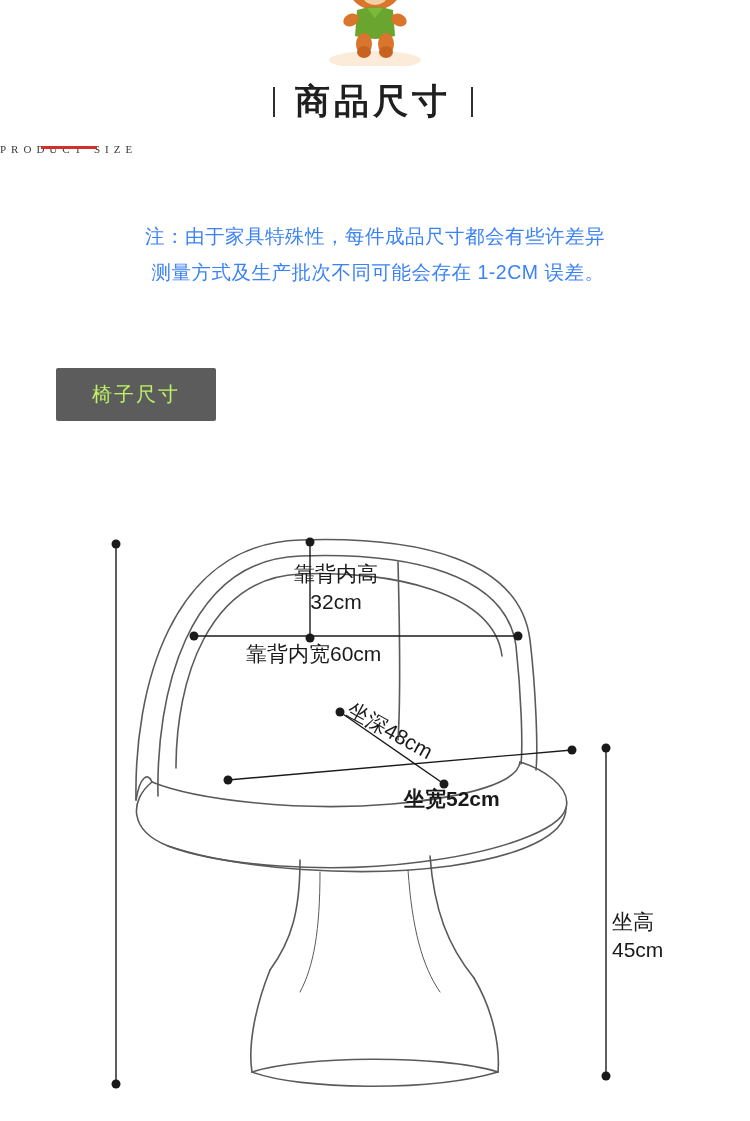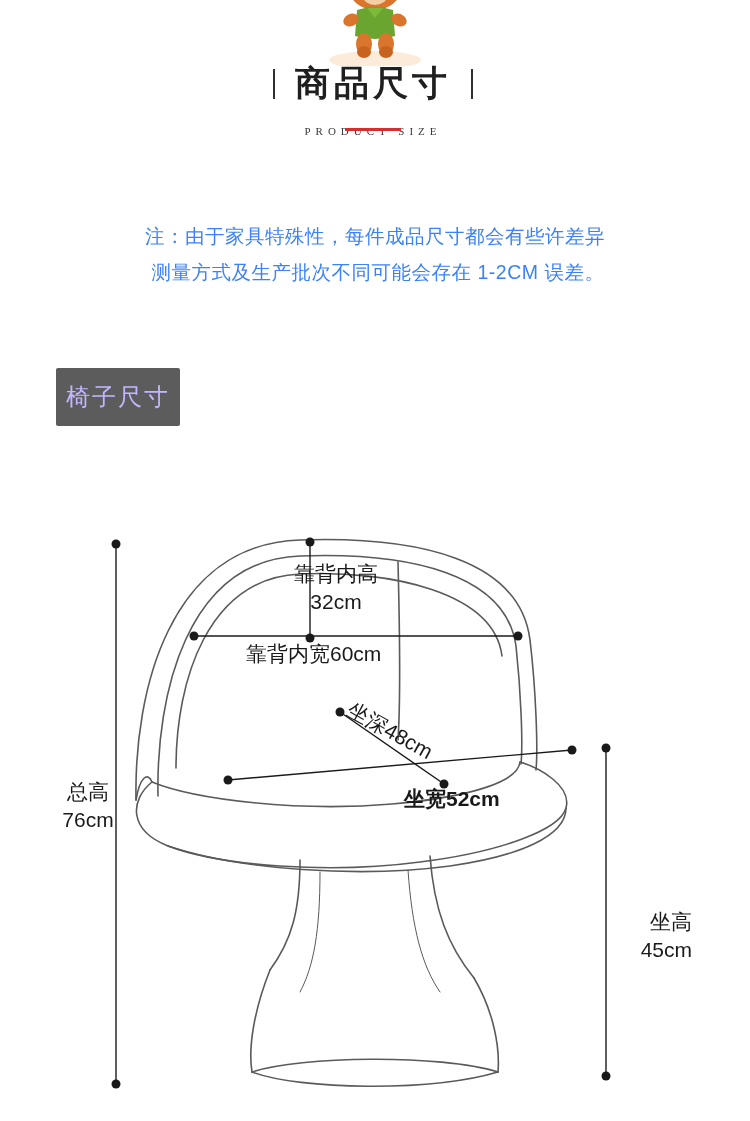--- a/index.html
+++ b/index.html
@@ -22,24 +22,24 @@
     width: 750px;
     height: 80px;
     display: flex;
     justify-content: center;
     align-items: flex-start;
   }
 
   
   .title-block {
     position: absolute;
-    top: 60px;
+    top: 78px;
     left: 0;
     width: 746px;
-    text-align: center;
+    text-align: left;
   }
   .title-row {
     display: flex;
     align-items: center;
     justify-content: center;
     gap: 20px;
   }
   .title-bar {
     width: 2px;
     height: 30px;
@@ -86,23 +86,23 @@
     letter-spacing: 0.5px;
   }
   .note .l2 { display: block; padding-left: 6px; }
 
   
   .section-tag {
     position: absolute;
     top: 368px;
     left: 56px;
     background: #5c5c5c;
-    color: #c4b5fd;
-    font-size: 24px;
-    padding: 13px 10px;
+    color: #bef264;
+    font-size: 20px;
+    padding: 13px 36px;
     letter-spacing: 2px;
     border-radius: 2px;
   }
 
   
   .diagram {
     position: absolute;
     top: 500px;
     left: 0;
     width: 750px;
@@ -112,21 +112,21 @@
 
   .dim-label {
     position: absolute;
     font-size: 21px;
     color: #1a1a1a;
     line-height: 28px;
     white-space: nowrap;
   }
   .dim-label.center { text-align: center; }
   .lbl-total   { left: 48px;  top: 278px; text-align: center; width: 80px; }
-  .lbl-seat-h  { left: 612px; top: 408px; text-align: right; width: 80px; }
+  .lbl-seat-h  { left: 612px; top: 408px; text-align: left; width: 80px; }
   .lbl-back-h  { left: 266px; top: 60px;  width: 140px; }
   .lbl-back-w  { left: 246px; top: 140px; }
   .lbl-depth   { left: 356px; top: 196px; transform: rotate(29deg); transform-origin: left top; }
   .lbl-seat-w  { left: 404px; top: 285px; font-weight: bold; }
 </style>
 </head>
 <body>
 
 <div class="mascot-wrap">
   <svg width="120" height="80" viewBox="0 0 120 80">
@@ -228,24 +228,20 @@
       <circle cx="310" cy="138" r="4.5"></circle>
       <circle cx="194" cy="136" r="4.5"></circle>
       <circle cx="518" cy="136" r="4.5"></circle>
       <circle cx="340" cy="212" r="4.5"></circle>
       <circle cx="444" cy="284" r="4.5"></circle>
       <circle cx="228" cy="280" r="4.5"></circle>
       <circle cx="572" cy="250" r="4.5"></circle>
     </g>
   </svg>
 
-  <div class="dim-label lbl-total">
-    <div>总高</div>
-    <div>76cm</div>
-  </div>
 
   <div class="dim-label lbl-seat-h">
     <div>坐高</div>
     <div>45cm</div>
   </div>
 
   <div class="dim-label lbl-back-h center">
     <div>靠背内高</div>
     <div>32cm</div>
   </div>

